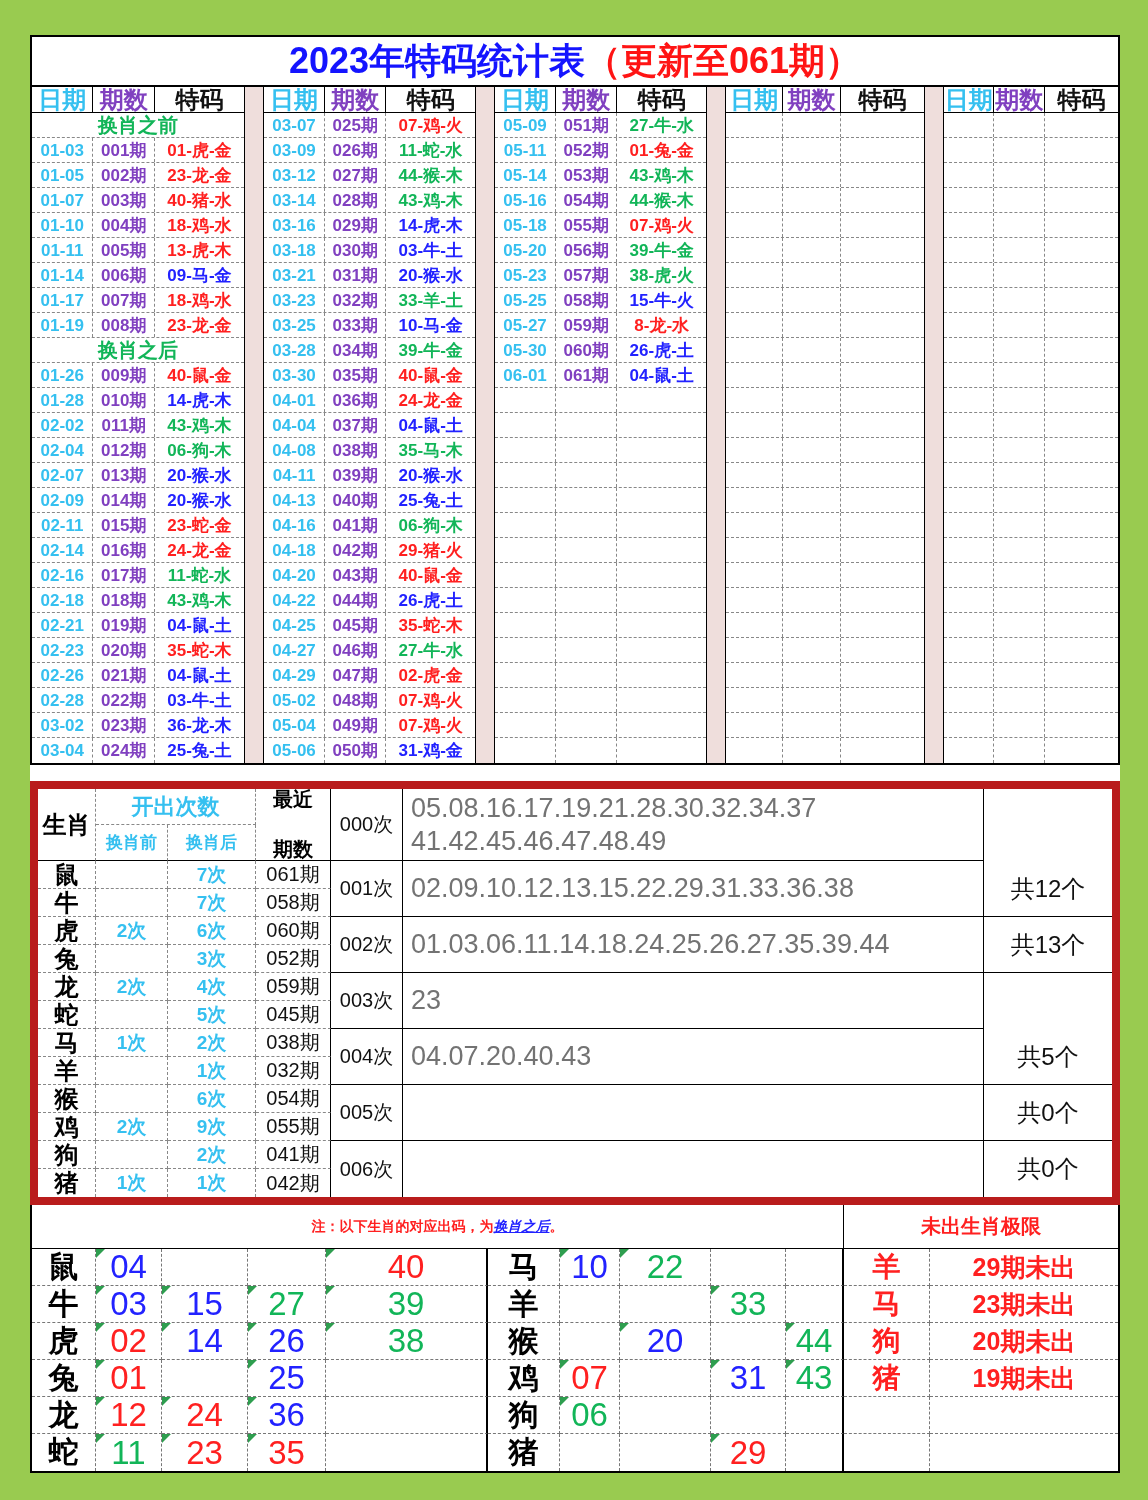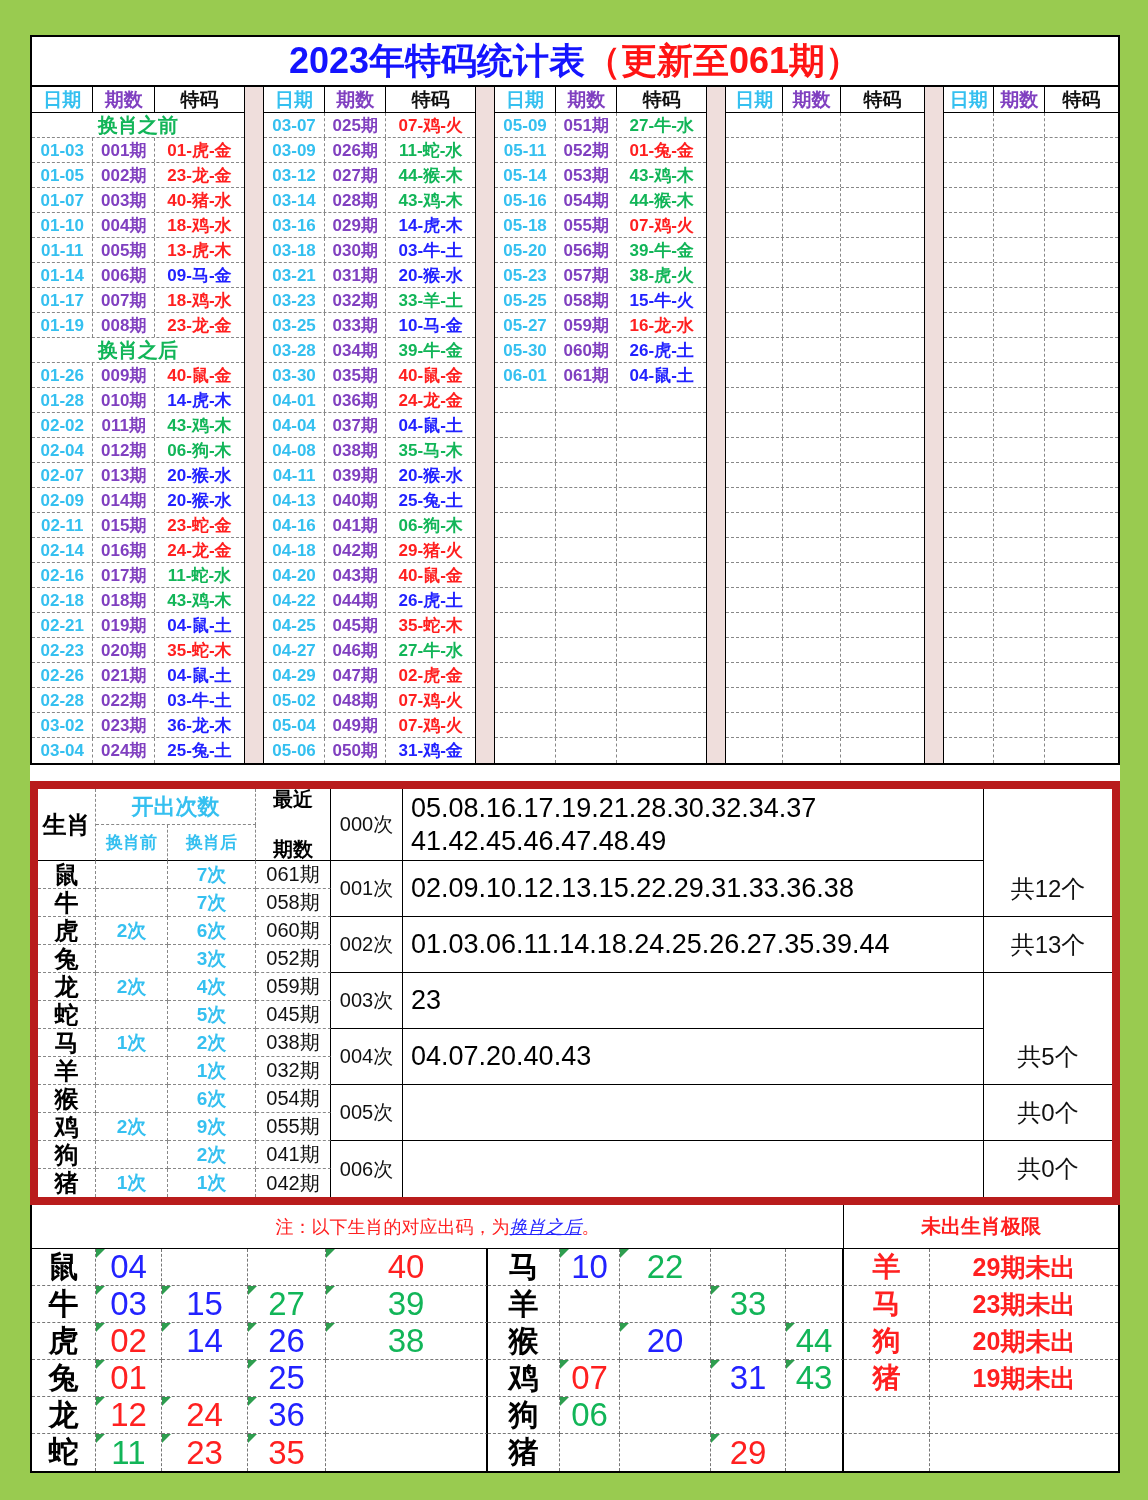--- a/index.html
+++ b/index.html
@@ -18,21 +18,21 @@
   .top-table{display:flex;width:1090px;border:2px solid #000;background:var(--gutter);}
   .tgroup{background:#fff;display:flex;flex-direction:column;border-left:1.5px solid #000;border-right:1.5px solid #000;}
   .tgroup:first-child{border-left:none;}
   .tgroup:last-child{border-right:none;flex:1;}
   .gutter{width:18px;flex:0 0 18px;}
   .trow{display:flex;height:25px;border-bottom:1px dashed #888;flex:0 0 25px;}
   .trow:last-child{border-bottom:none;}
   .trow.thead{height:26px;flex:0 0 26px;border-bottom:1.5px solid #000;}
   .tcell{display:flex;align-items:center;justify-content:center;overflow:hidden;border-right:1px dashed #888;font-size:17px;line-height:1;white-space:nowrap;}
   .tcell:last-child{border-right:none;}
-  .thead .tcell{border-right:1px solid #000;font-size:19px;font-weight:600;}
+  .thead .tcell{border-right:1px solid #000;font-size:24px;font-weight:600;}
   .thead .tcell:last-child{border-right:none;}
   .c-date,.h-date{width:29%;}
   .c-period,.h-period{width:29%;}
   .c-code,.h-code{width:42%;}
   .h-date{color:var(--cyan);}
   .h-period{color:var(--purple);}
   .h-code{color:#111;}
   .c-date{color:var(--cyan);font-weight:600;}
   .c-period{color:var(--purple);font-weight:600;}
   .c-code{font-weight:600;}
@@ -48,26 +48,26 @@
   .s-cell{display:flex;align-items:center;justify-content:center;overflow:hidden;border-right:1px dashed #888;border-bottom:1px dashed #888;white-space:nowrap;}
   .s-zh{font-weight:700;font-size:24px;border-bottom:1.5px solid #000;}
   .s-ch{color:var(--cyan);font-weight:700;font-size:22px;}
   .s-bh,.s-ah{color:var(--cyan);font-weight:700;font-size:17px;border-bottom:1.5px solid #000;}
   .s-rh{font-weight:700;font-size:20px;flex-direction:column;line-height:1.15;border-right:1.5px solid #000;border-bottom:1.5px solid #000;}
   .s-z{font-weight:700;font-size:24px;}
   .s-b,.s-a{color:var(--cyan);font-weight:700;font-size:19px;}
   .s-r{font-size:20px;color:#111;border-right:1.5px solid #000;}
   .s-label{font-size:20px;color:#111;border-right:1.5px solid #000;border-bottom:1.5px solid #000;}
   .s-nums{flex-direction:column;align-items:flex-start;justify-content:center;padding-left:8px;border-right:1.5px solid #000;border-bottom:1.5px solid #000;}
-  .num-line{font-size:27px;line-height:1.2;white-space:nowrap;color:#000000;}
+  .num-line{font-size:27px;line-height:1.2;white-space:nowrap;color:#737373;}
   .s-total{font-size:24px;color:#111;border-right:none;border-bottom:1.5px solid #000;}
   
   .bottom-section{width:1090px;border:2px solid #000;border-top:none;background:#fff;}
   .note-row{display:flex;height:44px;border-bottom:1.5px solid #000;}
-  .note-left{width:812px;border-right:1.5px solid #000;display:flex;align-items:center;justify-content:center;font-size:18px;font-weight:400;white-space:nowrap;overflow:hidden;}
+  .note-left{width:812px;border-right:1.5px solid #000;display:flex;align-items:center;justify-content:center;font-size:14px;font-weight:700;white-space:nowrap;overflow:hidden;}
   .note-red{color:var(--red);}
   .note-link{color:var(--blue);font-style:italic;text-decoration:underline;}
   .note-right{flex:1;display:flex;align-items:center;justify-content:center;color:var(--red);font-size:20px;font-weight:600;overflow:hidden;}
   .bottom-grid{display:grid;grid-template-columns:64px 66px 86px 78px 162px 72px 60px 91px 75px 58px 86px 1fr;grid-auto-rows:37px;}
   .b-cell{display:flex;align-items:center;justify-content:center;overflow:hidden;border-right:1px dashed #777;border-bottom:1px dashed #777;white-space:nowrap;}
   .b-last-row{border-bottom:none;}
   .b-z{font-weight:700;font-size:30px;color:#000;}
   .b-n{position:relative;font-size:33px;font-weight:500;}
   .b-sep{border-right:2px solid #000;}
   .b-lz{color:var(--red);font-size:28px;font-weight:600;}
@@ -400,21 +400,21 @@
             <div class="tcell c-code k-green">38-虎-火</div>
           </div>
           <div class="trow">
             <div class="tcell c-date">05-25</div>
             <div class="tcell c-period">058期</div>
             <div class="tcell c-code k-blue">15-牛-火</div>
           </div>
           <div class="trow">
             <div class="tcell c-date">05-27</div>
             <div class="tcell c-period">059期</div>
-            <div class="tcell c-code k-red">16-龙-水</div>
+            <div class="tcell c-code k-red">8-龙-水</div>
           </div>
           <div class="trow">
             <div class="tcell c-date">05-30</div>
             <div class="tcell c-period">060期</div>
             <div class="tcell c-code k-blue">26-虎-土</div>
           </div>
           <div class="trow">
             <div class="tcell c-date">06-01</div>
             <div class="tcell c-period">061期</div>
             <div class="tcell c-code k-blue">04-鼠-土</div>

